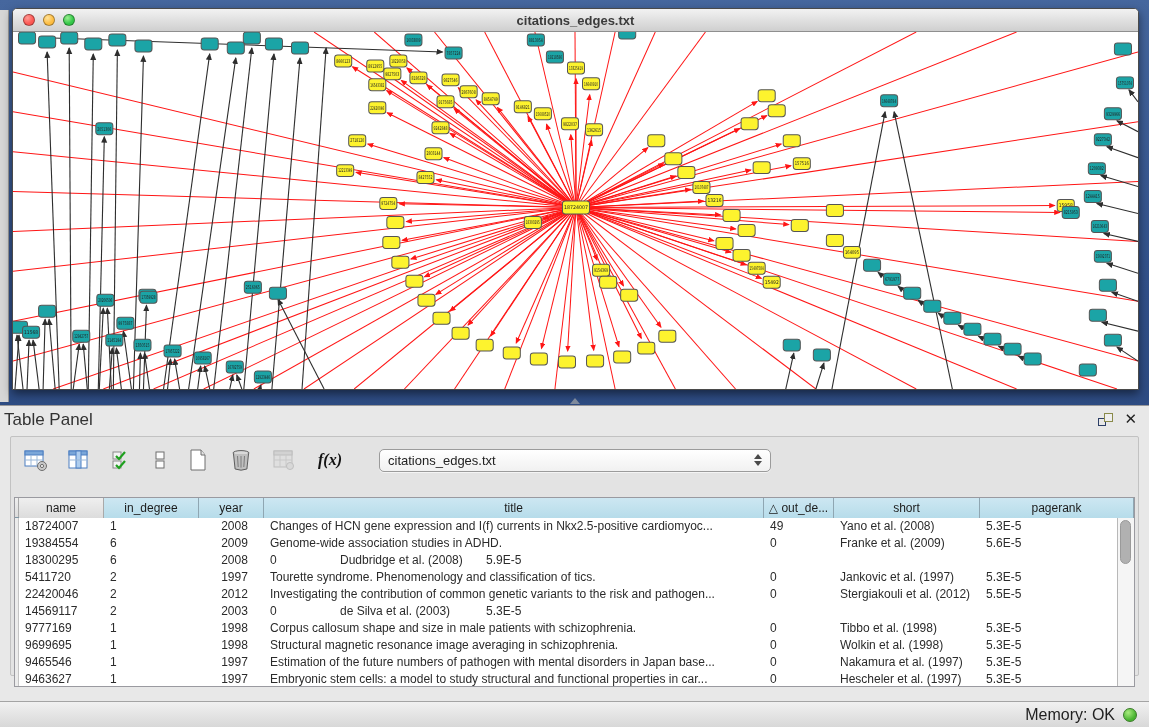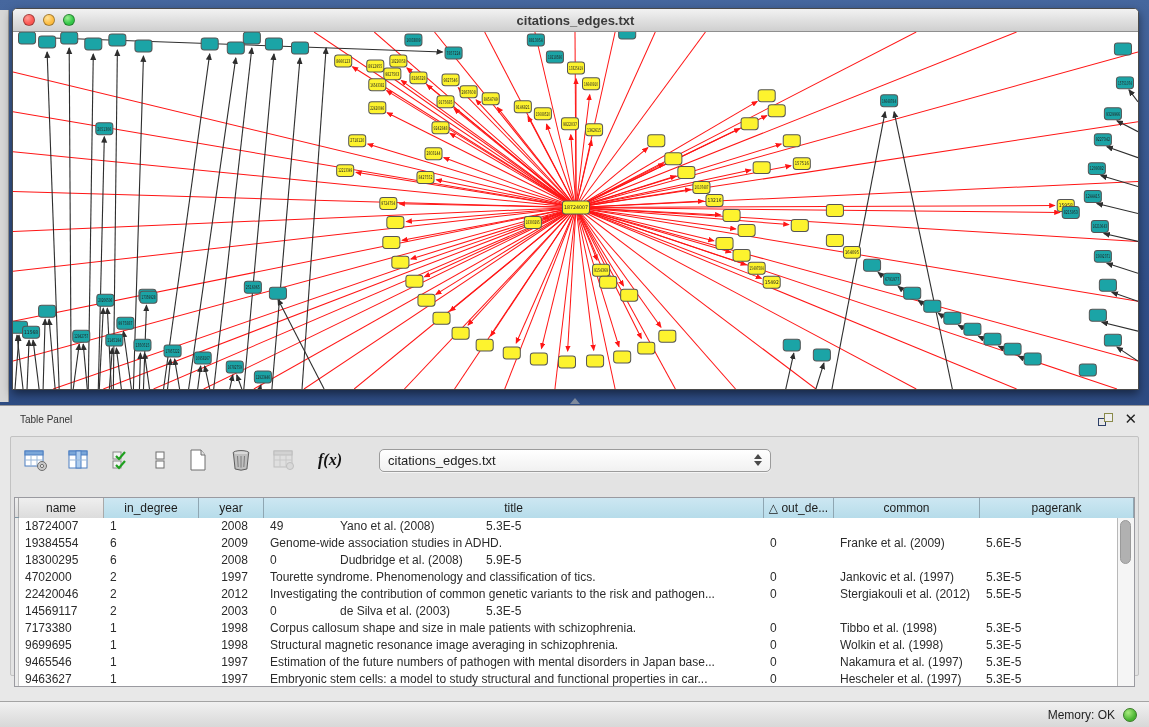--- a/index.html
+++ b/index.html
@@ -25,21 +25,21 @@
   .graph-canvas svg { display:block; width:100%; height:100%; }
   svg text.nlab { font-family:"DejaVu Sans",sans-serif; font-size:5px; fill:#222; }
 
   .splitter-grip { position:absolute; left:570px; top:398px; width:0; height:0;
                    border-left:5px solid transparent; border-right:5px solid transparent; border-bottom:6px solid #88919e; opacity:.9; }
 
   
   .table-panel { position:absolute; left:0; top:405px; width:1149px; height:296px;
                  background:#e8e8e8; border-top:1px solid #98989a; }
   .panel-titlebar { position:relative; height:27px; }
-  .panel-title { position:absolute; left:20px; top:0; line-height:27px; font-size:10px; color:#333; }
+  .panel-title { position:absolute; left:4px; top:0; line-height:27px; font-size:17px; color:#333; }
   .float-icon { position:absolute; right:36px; top:7px; width:15px; height:13px; }
   .float-icon .sq1 { position:absolute; left:0; bottom:0; width:8px; height:8px; border:1px solid #2c3e66; background:transparent; }
   .float-icon .sq2 { position:absolute; right:0; top:0; width:9px; height:9px; border:1px solid #8a8a4a; background:#eee; }
   .panel-close { position:absolute; right:12px; top:4px; font-size:15px; font-weight:bold; color:#1e1e1e; cursor:default; }
 
   .panel-content { position:absolute; left:10px; right:10px; top:30px; height:240px;
                    background:#e3e3e3; border:1px solid #c2c2c2; border-radius:2px; }
   .toolbar { position:absolute; left:0; top:0; right:0; height:46px; display:flex; align-items:center; padding-left:12px; }
   .tb-icon { width:26px; height:26px; margin-right:17px; display:flex; align-items:center; justify-content:center;text-align:right; }
   .fx-label { font-family:"Liberation Serif","DejaVu Serif",serif; font-style:italic; font-weight:bold; font-size:16px; color:#111; }
@@ -70,21 +70,21 @@
 
   .tabs-row { position:absolute; left:0; right:0; top:271px; height:21px; display:flex; justify-content:center; }
   .segmented { display:flex; height:21px; border:1px solid #979797; border-radius:5px; overflow:hidden;
                background:linear-gradient(#ffffff,#f0f0f0); box-shadow:0 1px 0 rgba(255,255,255,.7); }
   .seg { padding:0 14px; line-height:20px; font-size:13px; color:#1d1d1d; border-right:1px solid #b5b5b5; }
   .seg:last-child { border-right:none; }
   .seg.active { background:linear-gradient(#8b8b8b,#6d6d6d); color:#efefef; border-right:1px solid #666; }
 
   .status-bar { position:absolute; left:0; bottom:0; width:1149px; height:26px;
                 background:linear-gradient(#f1f1f1,#d8d8d8); border-top:1px solid #a4a4a4; }
-  .mem-label { position:absolute; right:34px; top:0; line-height:26px; font-size:12px; color:#1f1f1f; }
+  .mem-label { position:absolute; right:34px; top:0; line-height:26px; font-size:16px; color:#1f1f1f; }
   .mem-dot { position:absolute; right:12px; top:6px; width:14px; height:14px; border-radius:50%;
              background:radial-gradient(circle at 35% 30%,#a8eb7e,#49b431 65%); border:1px solid #3a7a27; }
 </style>
 </head>
 <body>
 
 <div id="desktop">
 
   <div class="side-sliver"></div>
 
@@ -794,30 +794,31 @@
 
       <div class="table-wrap">
         <div class="thead">
           <div class="gutter"></div>
 
         <div class="th c-name gray">name</div>
             <div class="th c-in">in_degree</div>
             <div class="th c-year">year</div>
             <div class="th c-title">title</div>
             <div class="th c-out">△ out_de...</div>
-            <div class="th c-short">common</div>
+            <div class="th c-short">short</div>
             <div class="th c-pr">pagerank</div>
           </div>
         <div class="tbody">
 
           <div class="tr">
               <div class="td gutter-cell"></div>
               <div class="td c-name">18724007</div>
               <div class="td c-in">1</div>
               <div class="td c-year">2008</div>
+              <div class="td c-title">Changes of HCN gene expression and I(f) currents in Nkx2.5-positive cardiomyoc...</div>
               <div class="td c-out">49</div>
               <div class="td c-short">Yano et al. (2008)</div>
               <div class="td c-pr">5.3E-5</div>
             </div>
             <div class="tr">
               <div class="td gutter-cell"></div>
               <div class="td c-name">19384554</div>
               <div class="td c-in">6</div>
               <div class="td c-year">2009</div>
               <div class="td c-title">Genome-wide association studies in ADHD.</div>
@@ -829,21 +830,21 @@
               <div class="td gutter-cell"></div>
               <div class="td c-name">18300295</div>
               <div class="td c-in">6</div>
               <div class="td c-year">2008</div>
               <div class="td c-out">0</div>
               <div class="td c-short">Dudbridge et al. (2008)</div>
               <div class="td c-pr">5.9E-5</div>
             </div>
             <div class="tr">
               <div class="td gutter-cell"></div>
-              <div class="td c-name">4702000</div>
+              <div class="td c-name">5411720</div>
               <div class="td c-in">2</div>
               <div class="td c-year">1997</div>
               <div class="td c-title">Tourette syndrome. Phenomenology and classification of tics.</div>
               <div class="td c-out">0</div>
               <div class="td c-short">Jankovic et al. (1997)</div>
               <div class="td c-pr">5.3E-5</div>
             </div>
             <div class="tr">
               <div class="td gutter-cell"></div>
               <div class="td c-name">22420046</div>
@@ -858,21 +859,21 @@
               <div class="td gutter-cell"></div>
               <div class="td c-name">14569117</div>
               <div class="td c-in">2</div>
               <div class="td c-year">2003</div>
               <div class="td c-out">0</div>
               <div class="td c-short">de Silva et al. (2003)</div>
               <div class="td c-pr">5.3E-5</div>
             </div>
             <div class="tr">
               <div class="td gutter-cell"></div>
-              <div class="td c-name">7173380</div>
+              <div class="td c-name">9777169</div>
               <div class="td c-in">1</div>
               <div class="td c-year">1998</div>
               <div class="td c-title">Corpus callosum shape and size in male patients with schizophrenia.</div>
               <div class="td c-out">0</div>
               <div class="td c-short">Tibbo et al. (1998)</div>
               <div class="td c-pr">5.3E-5</div>
             </div>
             <div class="tr">
               <div class="td gutter-cell"></div>
               <div class="td c-name">9699695</div>

